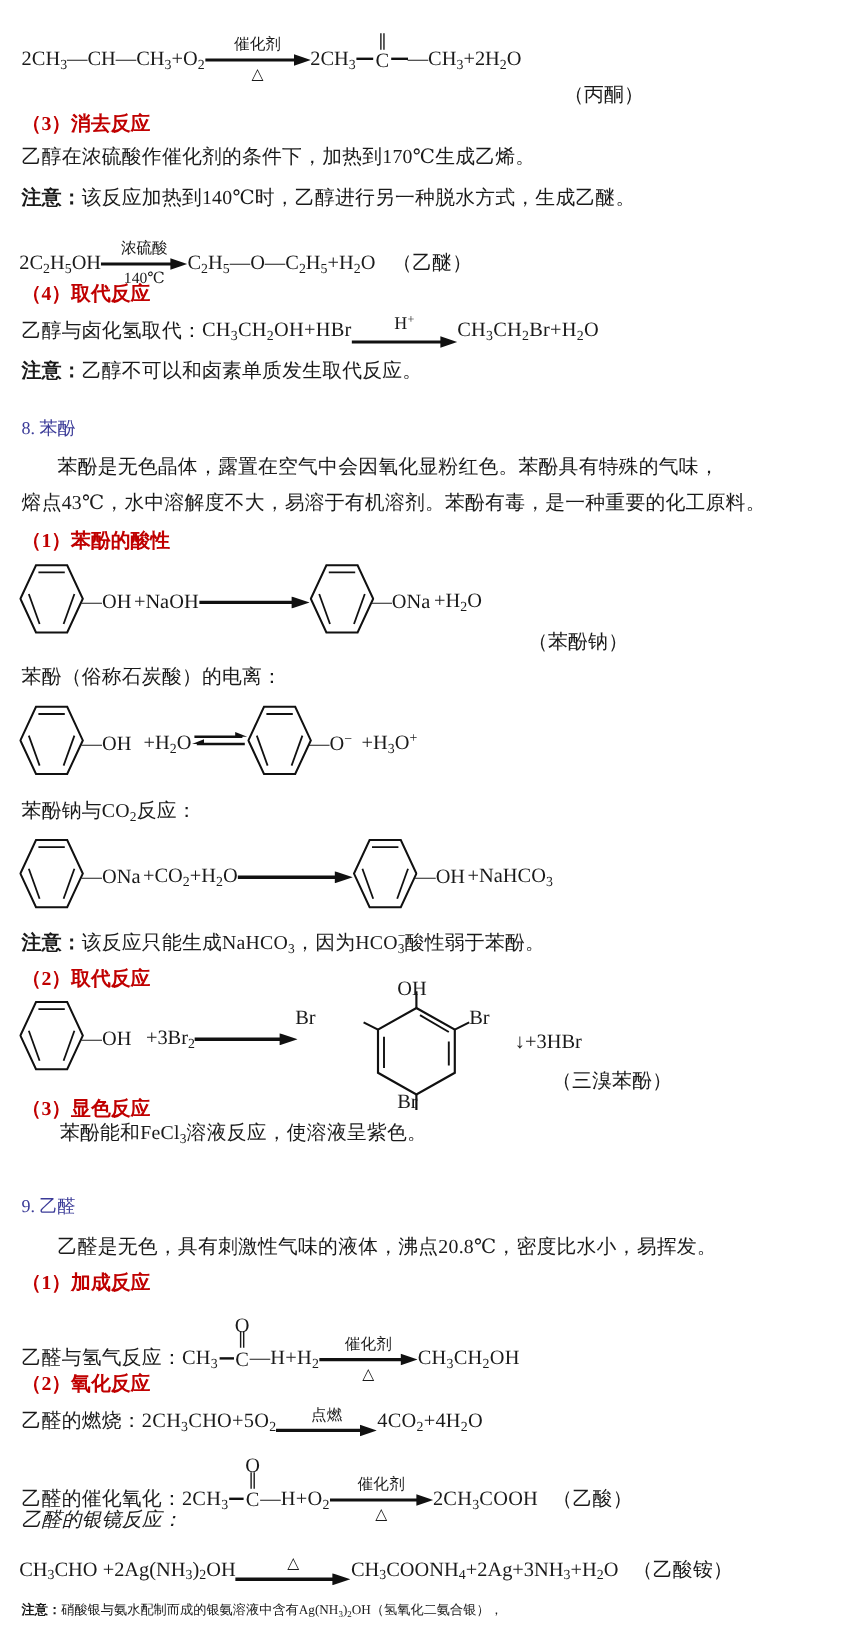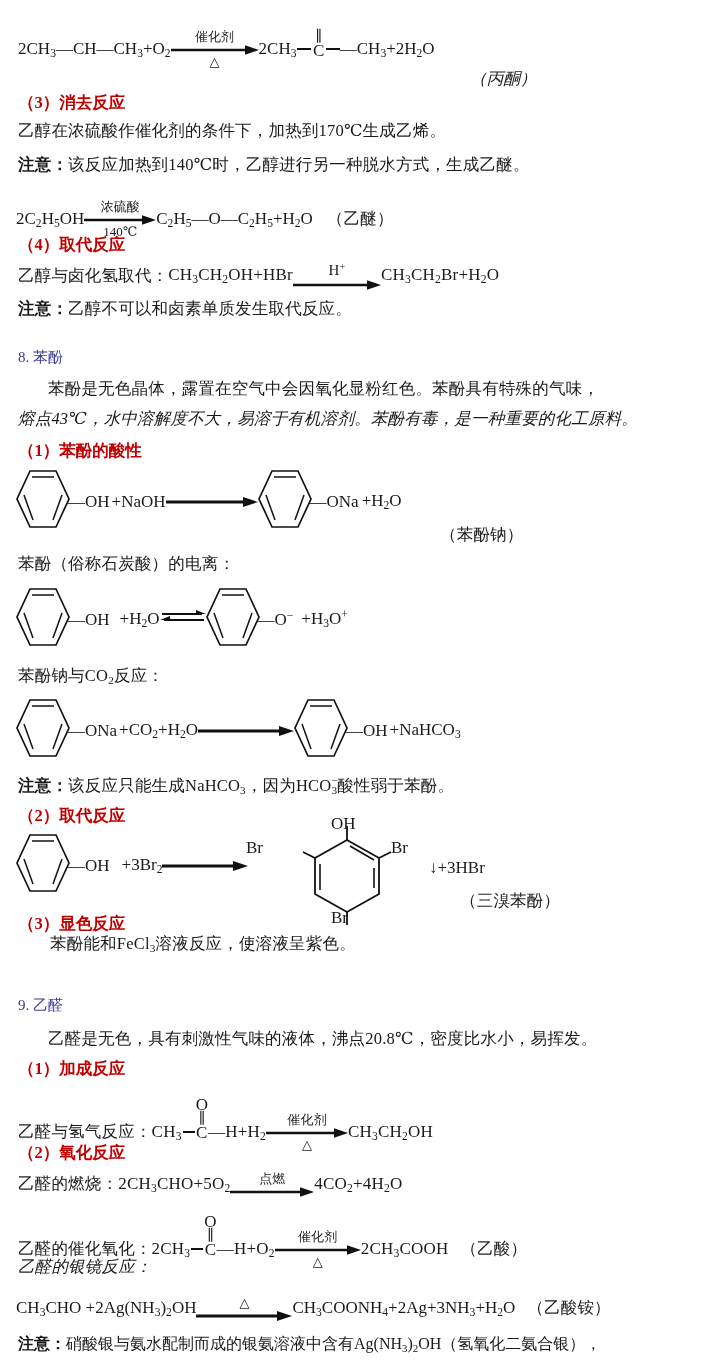--- a/index.html
+++ b/index.html
@@ -74,21 +74,21 @@
         <span class="carbonyl" style="margin-top:-26px;">
         <span class="o" style="opacity:0;">O</span>
         <span class="dbl">∥</span>
         <span>C</span>
       </span>
         <span style="display:inline-block;width:14px;height:2px;background:#111;vertical-align:middle;margin:0 1px;"></span>
         <span><span style="margin-left:-1px">—CH</span><sub>3</sub><span>+2H</span><sub>2</sub><span>O</span></span>
     </span>
   </div>
 
-  <div class="abs body-txt cn" style="left:470px; top:68px;font-style:italic;">（丙酮）</div>
+  <div class="abs body-txt cn" style="left:470px; top:68px;">（丙酮）</div>
 
   <div class="abs red-h cn" style="left:18px; top:92px;">（3）消去反应</div>
   <div class="abs body-txt cn" style="left:18px; top:120px;">乙醇在浓硫酸作催化剂的条件下，加热到170℃生成乙烯。</div>
   <div class="abs body-txt cn" style="left:18px; top:154px;">
     <span class="note-lb">注意：</span><span>该反应加热到140℃时，乙醇进行另一种脱水方式，生成乙醚。</span>
   </div>
 
   <div class="abs formula" style="left:16px; top:200px;">
     <span class="struct">
       <span><span>2C</span><sub>2</sub><span>H</span><sub>5</sub><span>OH</span></span>
@@ -126,21 +126,21 @@
       <span class="formula"><span>CH</span><sub>3</sub><span>CH</span><sub>2</sub><span>Br+H</span><sub>2</sub><span>O</span></span>
     </span>
   </div>
 
   <div class="abs body-txt cn" style="left:18px; top:298px;">
     <span class="note-lb">注意：</span><span>乙醇不可以和卤素单质发生取代反应。</span>
   </div>
 
   <div class="abs blue-h cn" style="left:18px; top:348px;">8. 苯酚</div>
   <div class="abs body-txt cn" style="left:48px; top:378px;">苯酚是无色晶体，露置在空气中会因氧化显粉红色。苯酚具有特殊的气味，</div>
-  <div class="abs body-txt cn" style="left:18px; top:408px;font-style:italic;">熔点43℃，水中溶解度不大，易溶于有机溶剂。苯酚有毒，是一种重要的化工原料。</div>
+  <div class="abs body-txt cn" style="left:18px; top:408px;">熔点43℃，水中溶解度不大，易溶于有机溶剂。苯酚有毒，是一种重要的化工原料。</div>
 
   <div class="abs red-h cn" style="left:18px; top:440px;">（1）苯酚的酸性</div>
 
   <div class="abs formula" style="left:16px; top:468px;">
     <span class="struct">
       <span class="ring">
         <svg width="54" height="62" viewBox="0 0 54 62">
           <polygon points="14,3 40,3 53,31 40,59 14,59 1,31" fill="none" stroke="#111" stroke-width="1.7"></polygon>
           <line x1="16" y1="9" x2="38" y2="9" stroke="#111" stroke-width="1.5"></line>
           <line x1="46" y1="27" x2="37" y2="52" stroke="#111" stroke-width="1.5"></line>
@@ -383,17 +383,17 @@
           <line x1="0" y1="5" x2="88" y2="5" stroke="#111" stroke-width="2.8"></line>
           <polygon points="96,5 81,0 81,10" fill="#111"></polygon>
         </svg>
       </span>
 
       <span><span>CH</span><sub>3</sub><span>COONH</span><sub>4</sub><span>+2Ag+3NH</span><sub>3</sub><span>+H</span><sub>2</sub><span>O</span></span>
       <span class="cn body-txt" style="margin-left:12px;">（乙酸铵）</span>
     </span>
   </div>
 
-  <div class="abs cn" style="left:18px; top:1334px; font-size:16px;">
+  <div class="abs cn" style="left:18px; top:1334px; font-size:11px;">
     <span class="note-lb">注意：</span><span>硝酸银与氨水配制而成的银氨溶液中含有Ag(NH</span><sub>3</sub><span>)</span><sub>2</sub><span>OH（氢氧化二氨合银），</span>
   </div>
 
 </div>
 
 </body></html>

